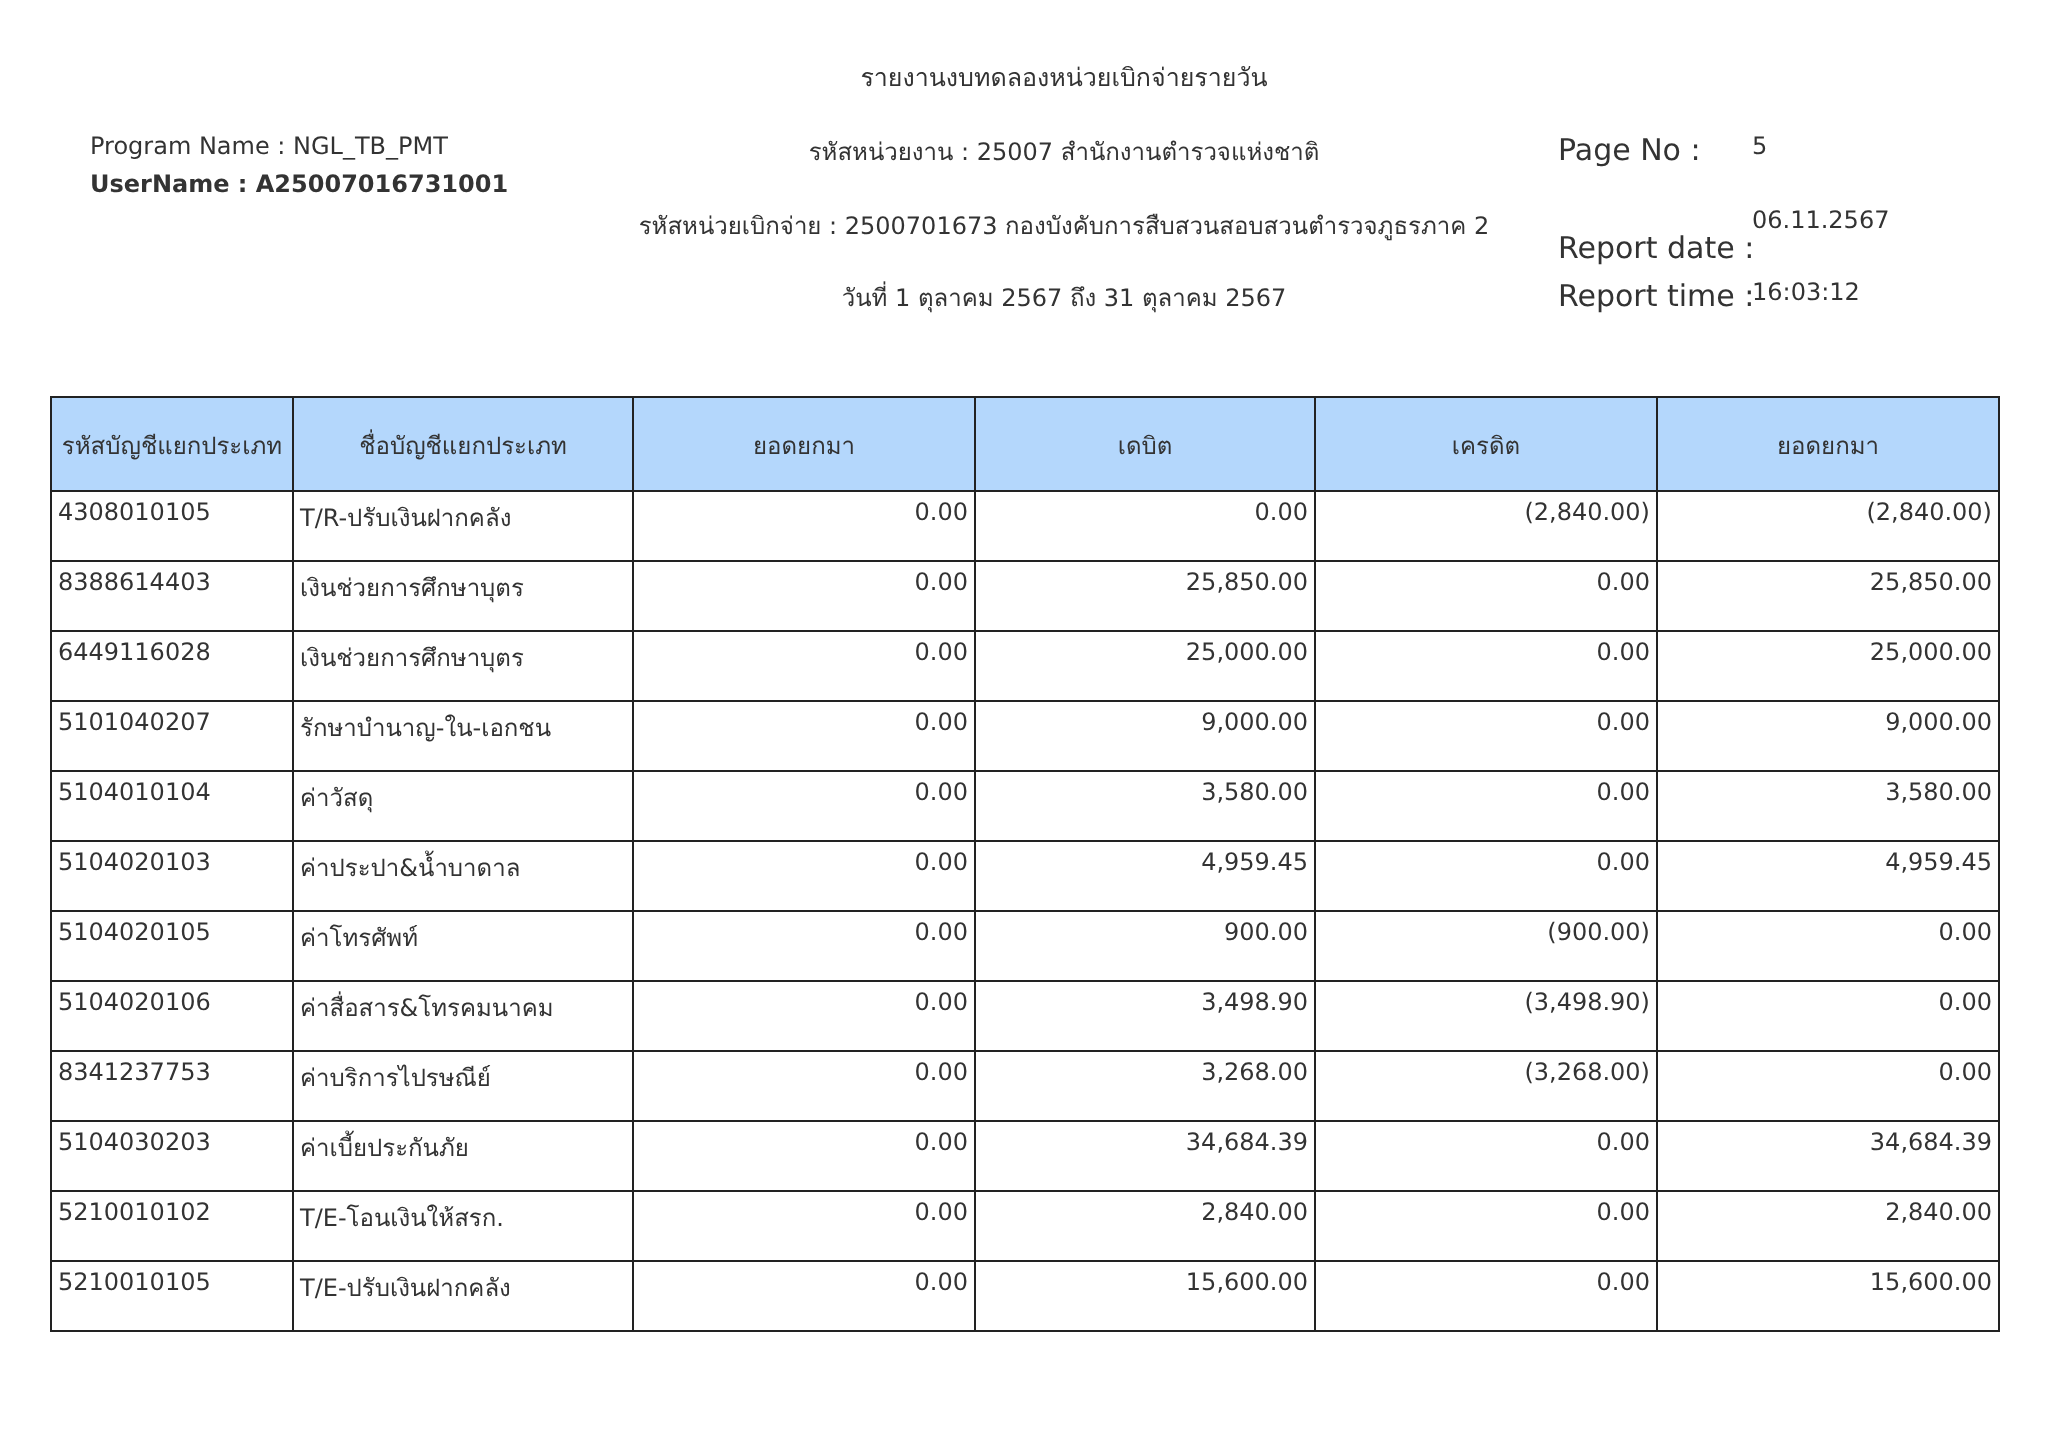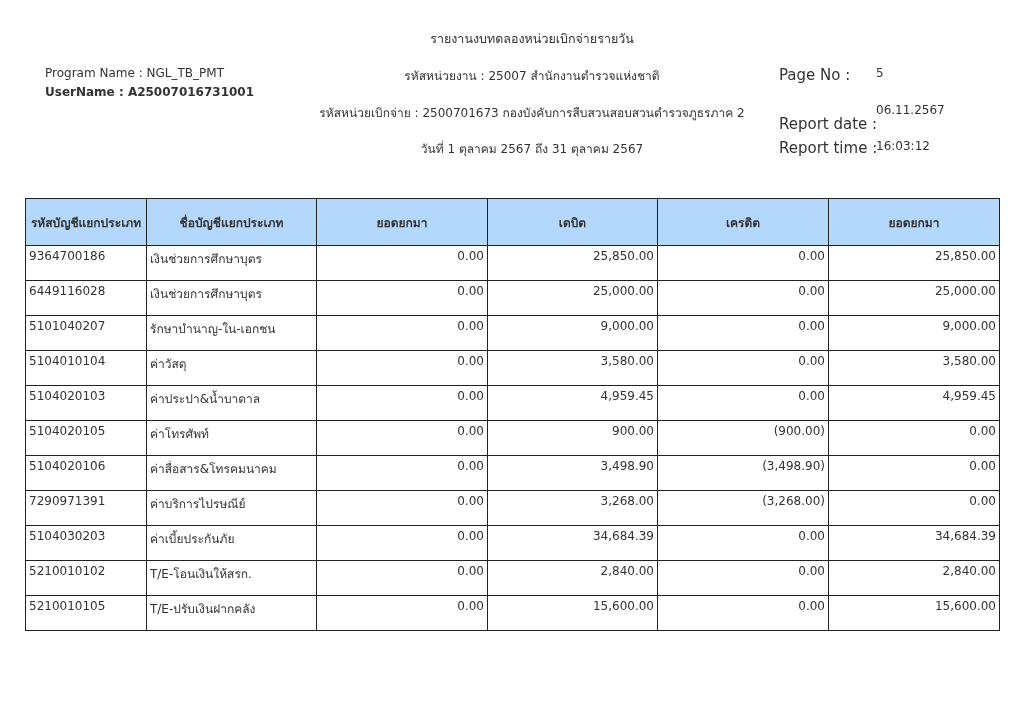--- a/index.html
+++ b/index.html
@@ -34,21 +34,21 @@
     }
     table.report th, table.report td {
       border: 1.5px solid #222222;
       height: 33.5px;
       padding: 0 3px;
       overflow: hidden;
       white-space: nowrap;
     }
     table.report th {
       background: #b4d7fc;
-      font-weight: bold;
+      font-weight: normal;
       text-align: center;
       height: 46px;
       color: #333333;
     }
     table.report td {
       vertical-align: top;
       padding-top: 3px;
       height: 31px;
     }
     td.num { text-align: right; }
@@ -87,21 +87,29 @@
       <th>รหัสบัญชีแยกประเภท</th>
       <th>ชื่อบัญชีแยกประเภท</th>
       <th>ยอดยกมา</th>
       <th>เดบิต</th>
       <th>เครดิต</th>
       <th>ยอดยกมา</th>
     </tr>
   </thead>
   <tbody id="table-body">
       <tr>
-        <td class="code">9364700186</td>
+        <td class="code">4308010105</td>
+        <td class="name">T/R-ปรับเงินฝากคลัง</td>
+        <td class="num">0.00</td>
+        <td class="num">0.00</td>
+        <td class="num">(2,840.00)</td>
+        <td class="num">(2,840.00)</td>
+      </tr>
+      <tr>
+        <td class="code">8388614403</td>
         <td class="name">เงินช่วยการศึกษาบุตร</td>
         <td class="num">0.00</td>
         <td class="num">25,850.00</td>
         <td class="num">0.00</td>
         <td class="num">25,850.00</td>
       </tr>
       <tr>
         <td class="code">6449116028</td>
         <td class="name">เงินช่วยการศึกษาบุตร</td>
         <td class="num">0.00</td>
@@ -143,21 +151,21 @@
       </tr>
       <tr>
         <td class="code">5104020106</td>
         <td class="name">ค่าสื่อสาร&amp;โทรคมนาคม</td>
         <td class="num">0.00</td>
         <td class="num">3,498.90</td>
         <td class="num">(3,498.90)</td>
         <td class="num">0.00</td>
       </tr>
       <tr>
-        <td class="code">7290971391</td>
+        <td class="code">8341237753</td>
         <td class="name">ค่าบริการไปรษณีย์</td>
         <td class="num">0.00</td>
         <td class="num">3,268.00</td>
         <td class="num">(3,268.00)</td>
         <td class="num">0.00</td>
       </tr>
       <tr>
         <td class="code">5104030203</td>
         <td class="name">ค่าเบี้ยประกันภัย</td>
         <td class="num">0.00</td>

